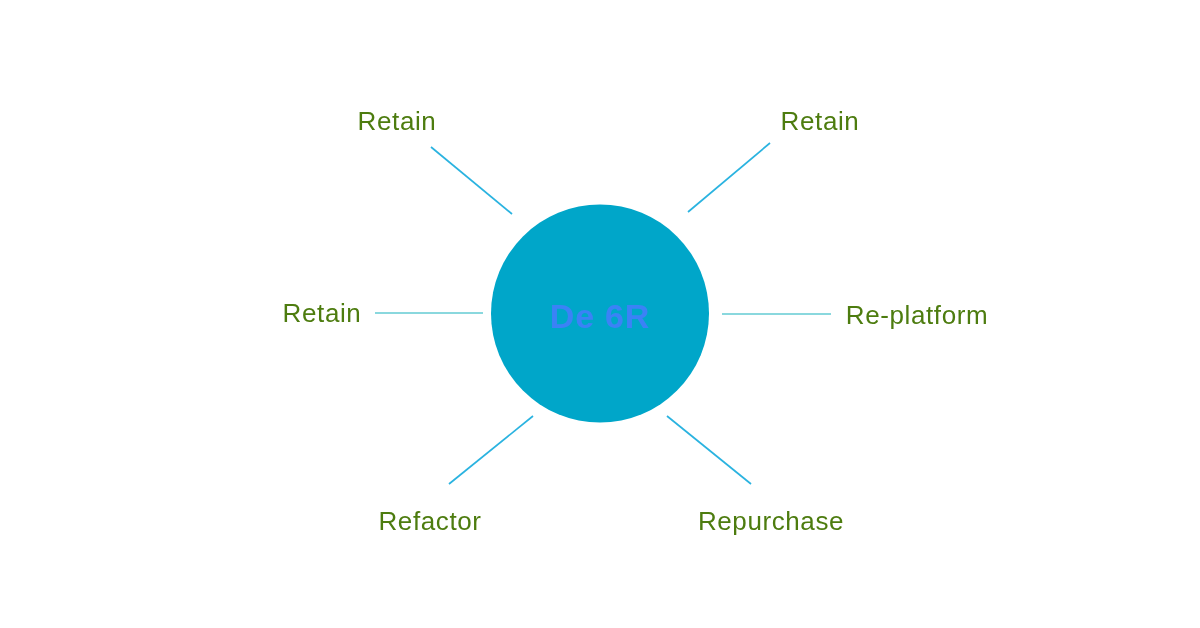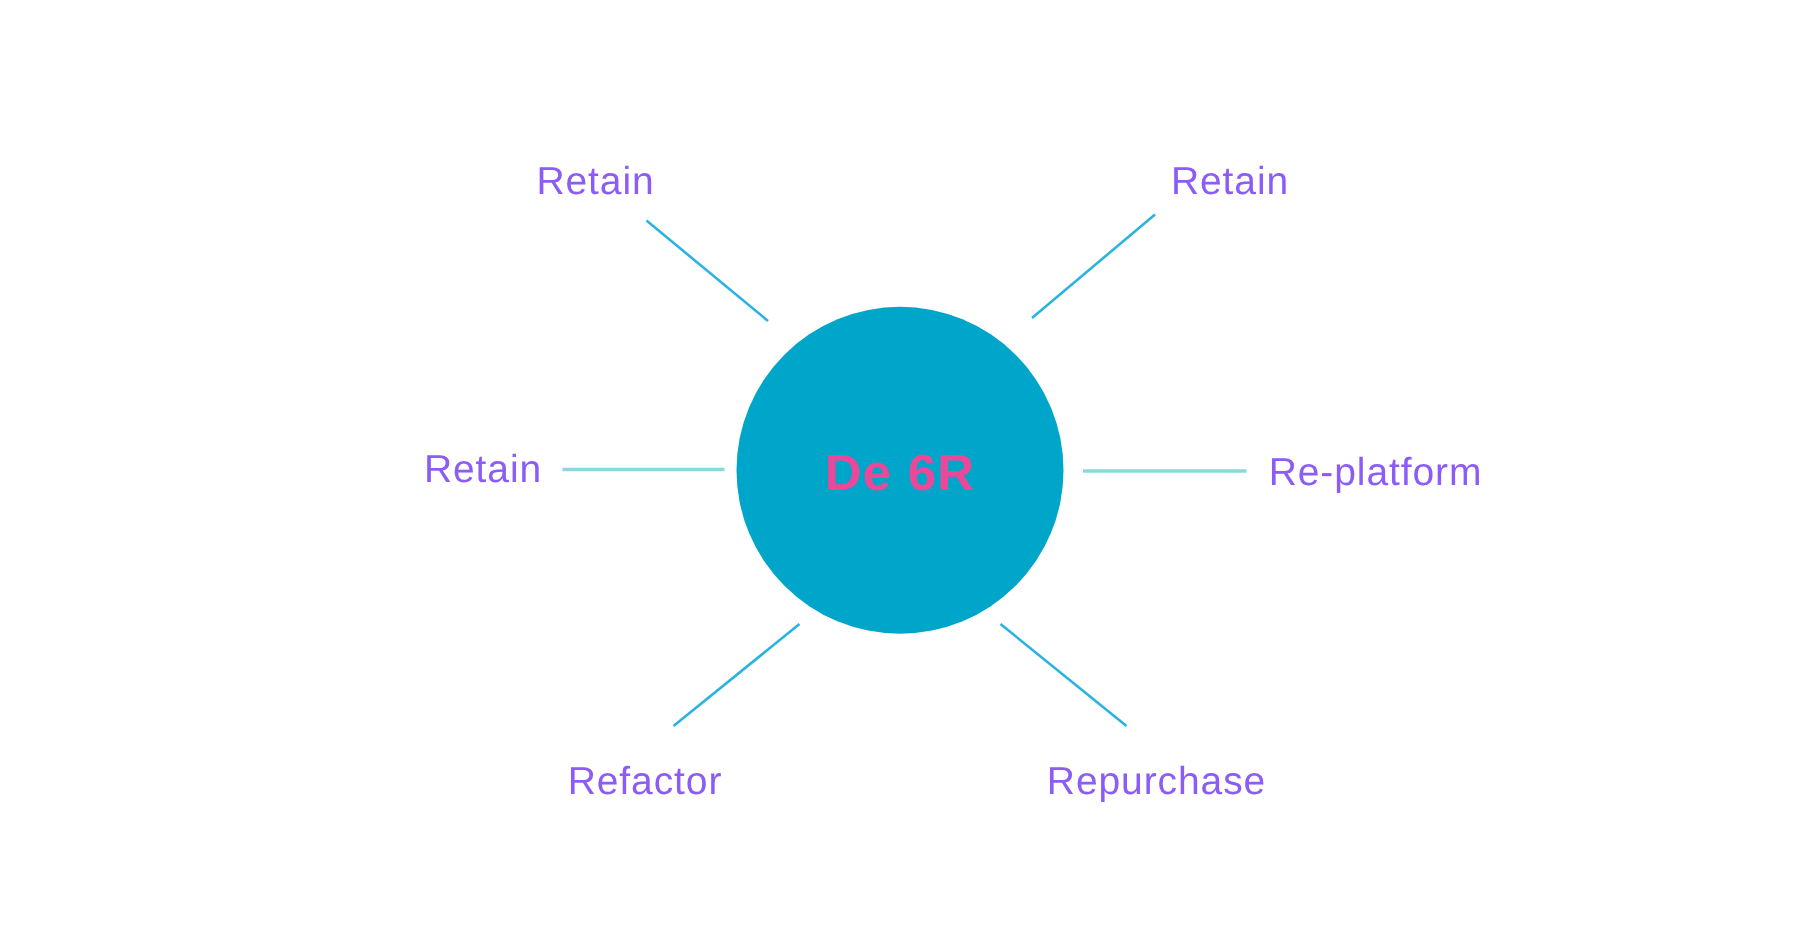--- a/index.html
+++ b/index.html
@@ -22,30 +22,30 @@
     width: 1200px;
     height: 628px;
     display: block;
   }
   .node-label {
     position: absolute;
     transform: translate(-50%, -50%);
     font-size: 26px;
     font-weight: 500;
     letter-spacing: 0.6px;
-    color: #8b5cf6;
+    color: #4d7c0f;
     white-space: nowrap;
   }
   .center-title {
     position: absolute;
     left: 600px;
     top: 316px;
     transform: translate(-50%, -50%);
     text-align: center;
-    color: #ec4899;
+    color: #3b82f6;
     font-size: 34px;
     font-weight: 700;
     letter-spacing: 0.8px;
     line-height: 47px;
     white-space: nowrap;
   }
   .center-title .line {
     display: block;
   }
 </style>

